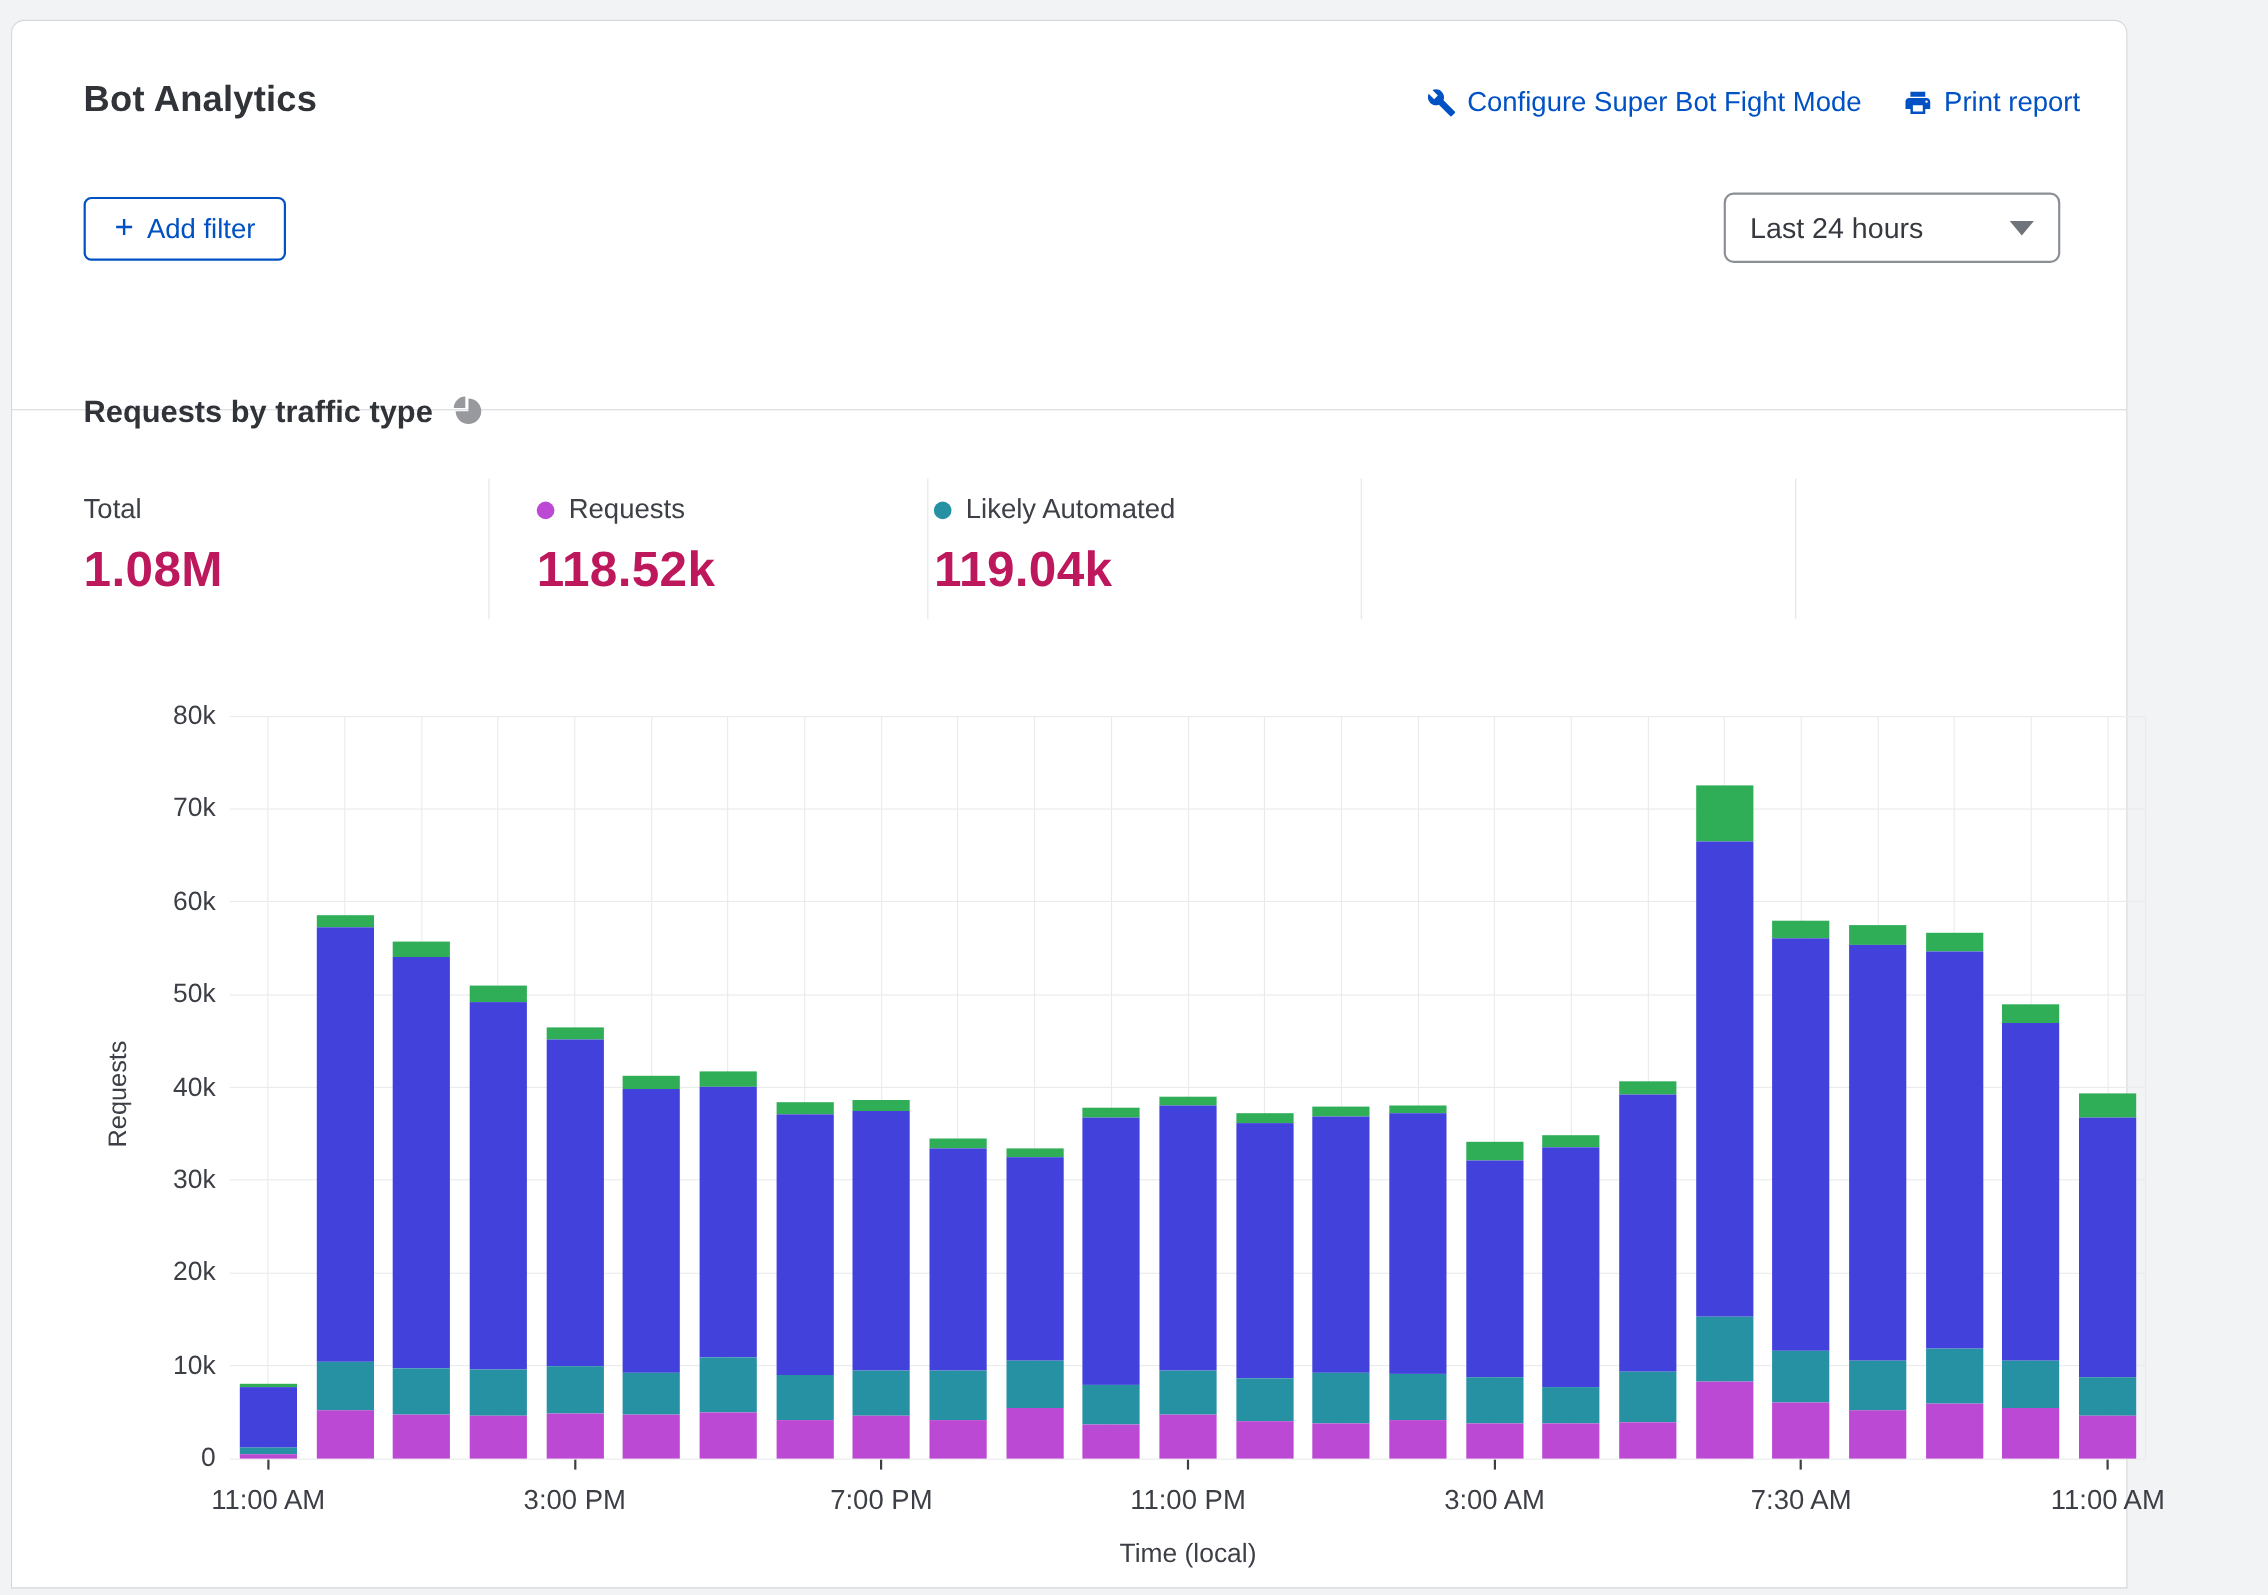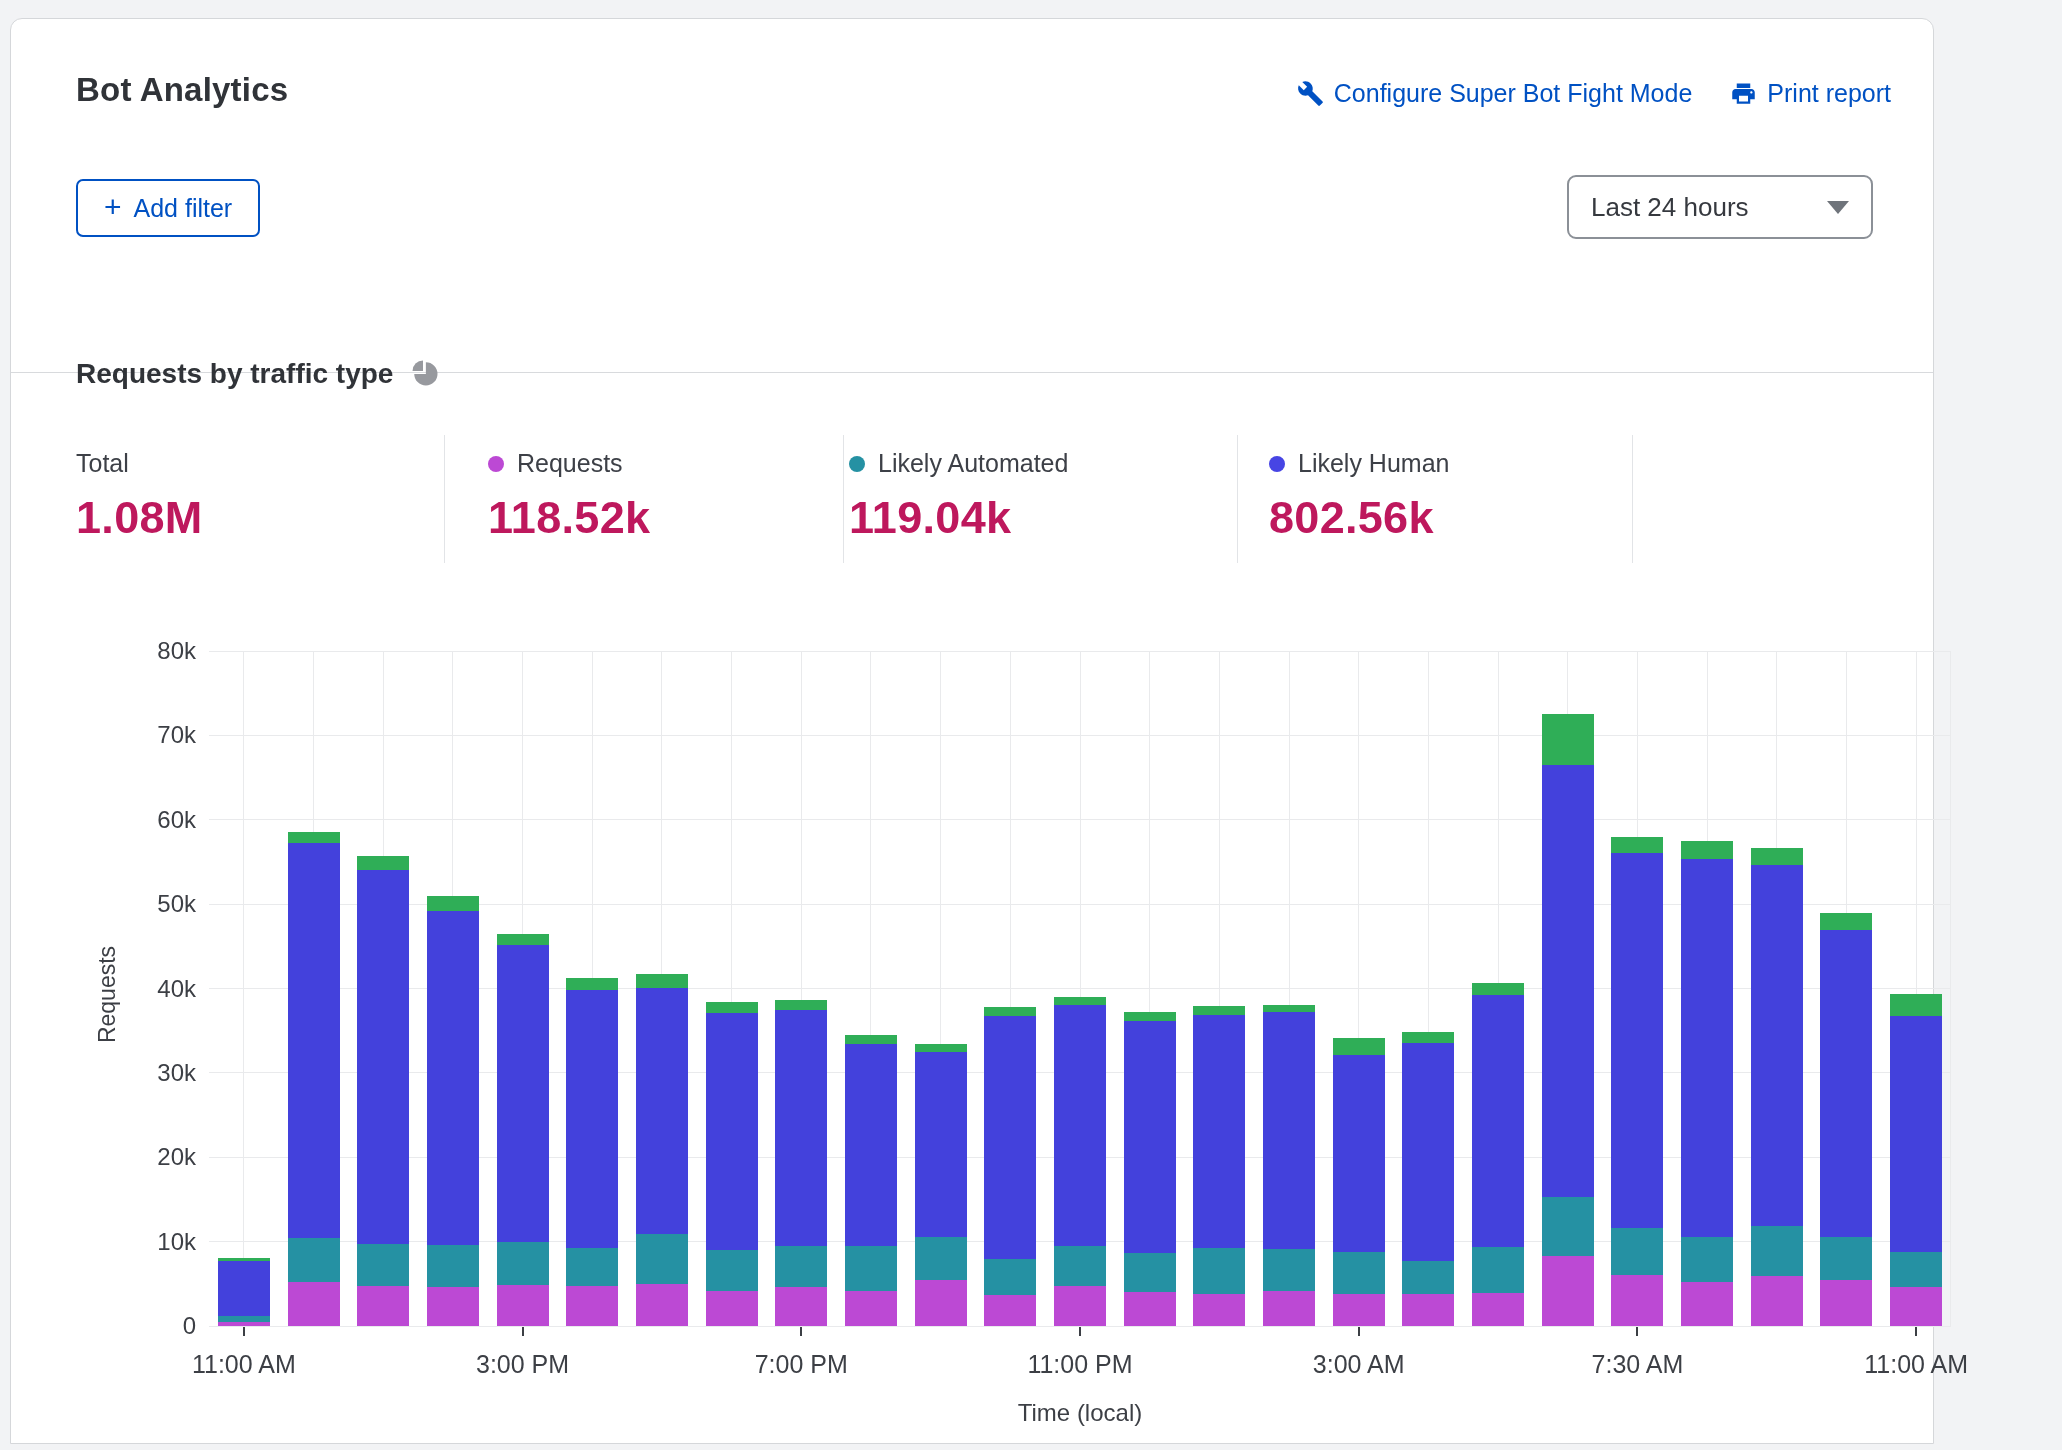--- a/index.html
+++ b/index.html
@@ -120,27 +120,20 @@
           <span>Requests</span>
         </div>
         <div class="stat-value">118.52k</div>
       </div>
       <div class="stat" style="left: 757px; margin-left: 16px;">
         <div class="stat-label-row">
           <span class="stat-dot" style="background: rgb(37, 145, 163);"></span>
           <span>Likely Automated</span>
         </div>
         <div class="stat-value">119.04k</div>
-      </div>
-      <div class="stat" style="left: 1193px;">
-        <div class="stat-label-row">
-          <span class="stat-dot" style="background: rgb(71, 69, 228);"></span>
-          <span>Likely Human</span>
-        </div>
-        <div class="stat-value">802.56k</div>
       </div>
       <div class="stat-divider" style="left: 368px;"></div>
       <div class="stat-divider" style="left: 767px;"></div>
       <div class="stat-divider" style="left: 1161px;"></div>
       <div class="stat-divider" style="left: 1556px;"></div>
     </div>
 
   <div class="chart-wrap" id="chart-wrap">
     <div class="ylabel">Requests</div>
     <div class="plot" id="plot-area">

